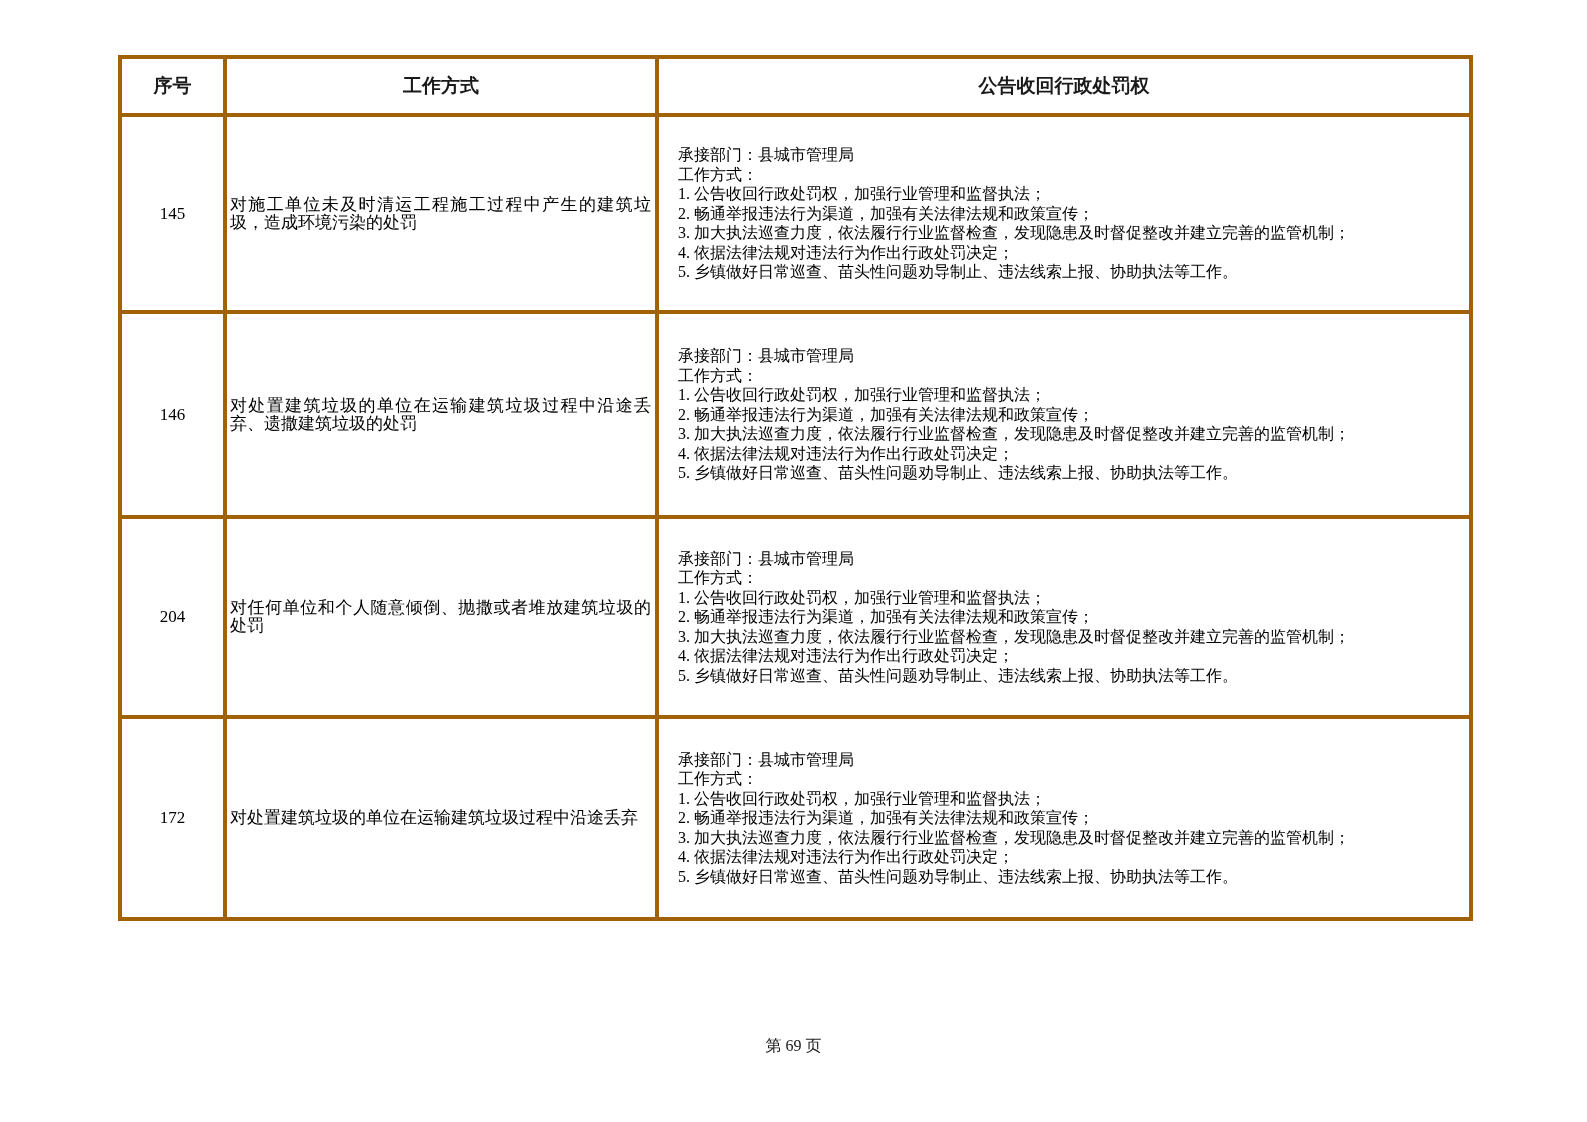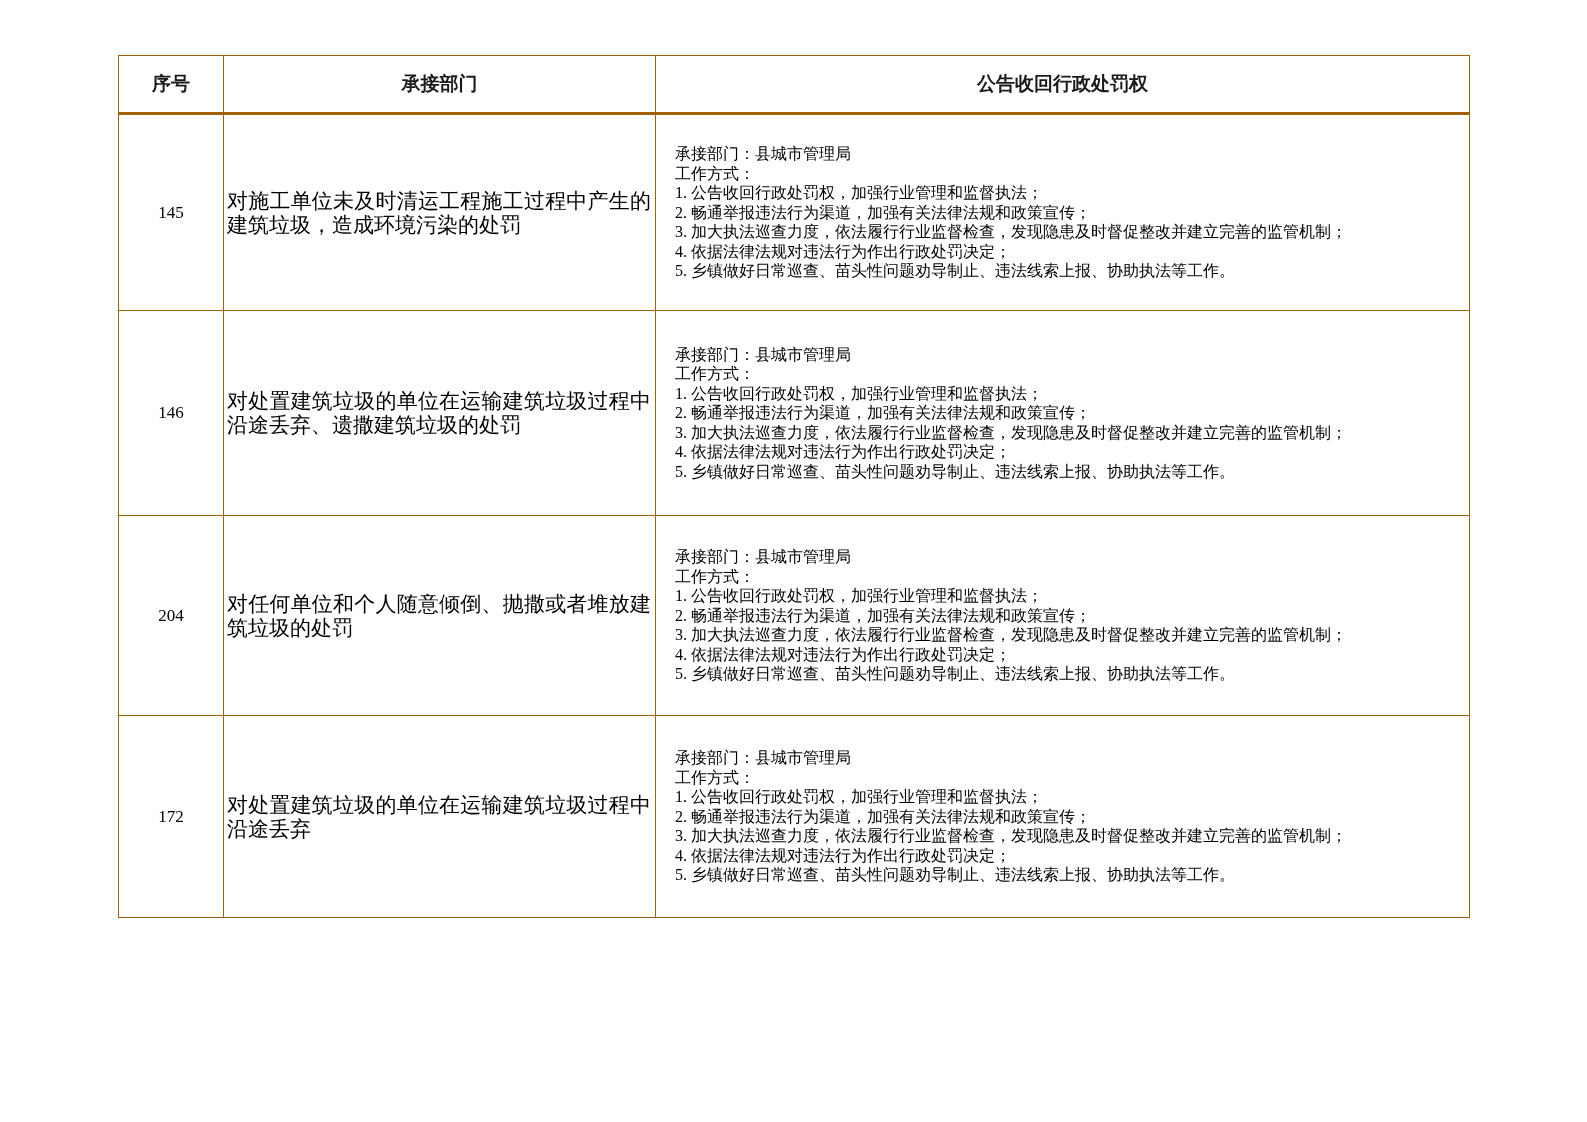--- a/index.html
+++ b/index.html
@@ -18,21 +18,21 @@
     left: 118px;
     top: 55px;
     width: 1351px;
     border-collapse: collapse;
     table-layout: fixed;
   }
   col.c1 { width: 105px; }
   col.c2 { width: 432px; }
   col.c3 { width: 814px; }
   th, td {
-    border: 1px solid #a16207;
+    border: 4px solid #a16207;
     box-sizing: border-box;
     overflow: hidden;
     margin-left: 16px;
   }
   thead th {
     height: 58px;
     border-bottom-width: 3px;
     font-family: "Liberation Sans", "DejaVu Sans", sans-serif;
     font-weight: bold;
     font-size: 19px;
@@ -43,22 +43,22 @@
   tbody td { vertical-align: middle; }
   tr.row-145 td { height: 197px; }
   tr.row-146 td { height: 205px; }
   tr.row-147 td { height: 200px; }
   tr.row-148 td { height: 202px; }
   td.c-id {
     text-align: center;
     font-size: 17px;
   }
   td.c-name {
-    font-size: 21px;
-    line-height: 24px;
+    font-size: 17px;
+    line-height: 18px;
     padding: 0 4px 0 3px;
     text-align: justify;
     text-justify: inter-ideograph;
   }
   td.c-dept {
     font-size: 16px;
     padding: 0 6px 0 19px;
   }
   td.c-dept .line {
     line-height: 19.5px;
@@ -81,21 +81,21 @@
 
   <table class="items">
     <colgroup>
         <col class="c1">
         <col class="c2">
         <col class="c3">
       </colgroup>
     <thead>
       <tr>
         <th>序号</th>
-        <th>承接部门</th>
+        <th>工作方式</th>
         <th>公告收回行政处罚权</th>
       </tr>
     </thead>
     <tbody>
       <tr class="row-145">
         <td class="c-id">145</td>
         <td class="c-name">对施工单位未及时清运工程施工过程中产生的建筑垃圾，造成环境污染的处罚</td>
         <td class="c-dept">
           <div class="line">承接部门：县城市管理局</div>
           <div class="line">工作方式：</div>
@@ -141,14 +141,15 @@
           <div class="line">1. 公告收回行政处罚权，加强行业管理和监督执法；</div>
           <div class="line">2. 畅通举报违法行为渠道，加强有关法律法规和政策宣传；</div>
           <div class="line">3. 加大执法巡查力度，依法履行行业监督检查，发现隐患及时督促整改并建立完善的监管机制；</div>
           <div class="line">4. 依据法律法规对违法行为作出行政处罚决定；</div>
           <div class="line">5. 乡镇做好日常巡查、苗头性问题劝导制止、违法线索上报、协助执法等工作。</div>
         </td>
       </tr>
     </tbody>
   </table>
 
+  <div class="page-footer">第 69 页</div>
 
 </div>
 
 </body></html>

